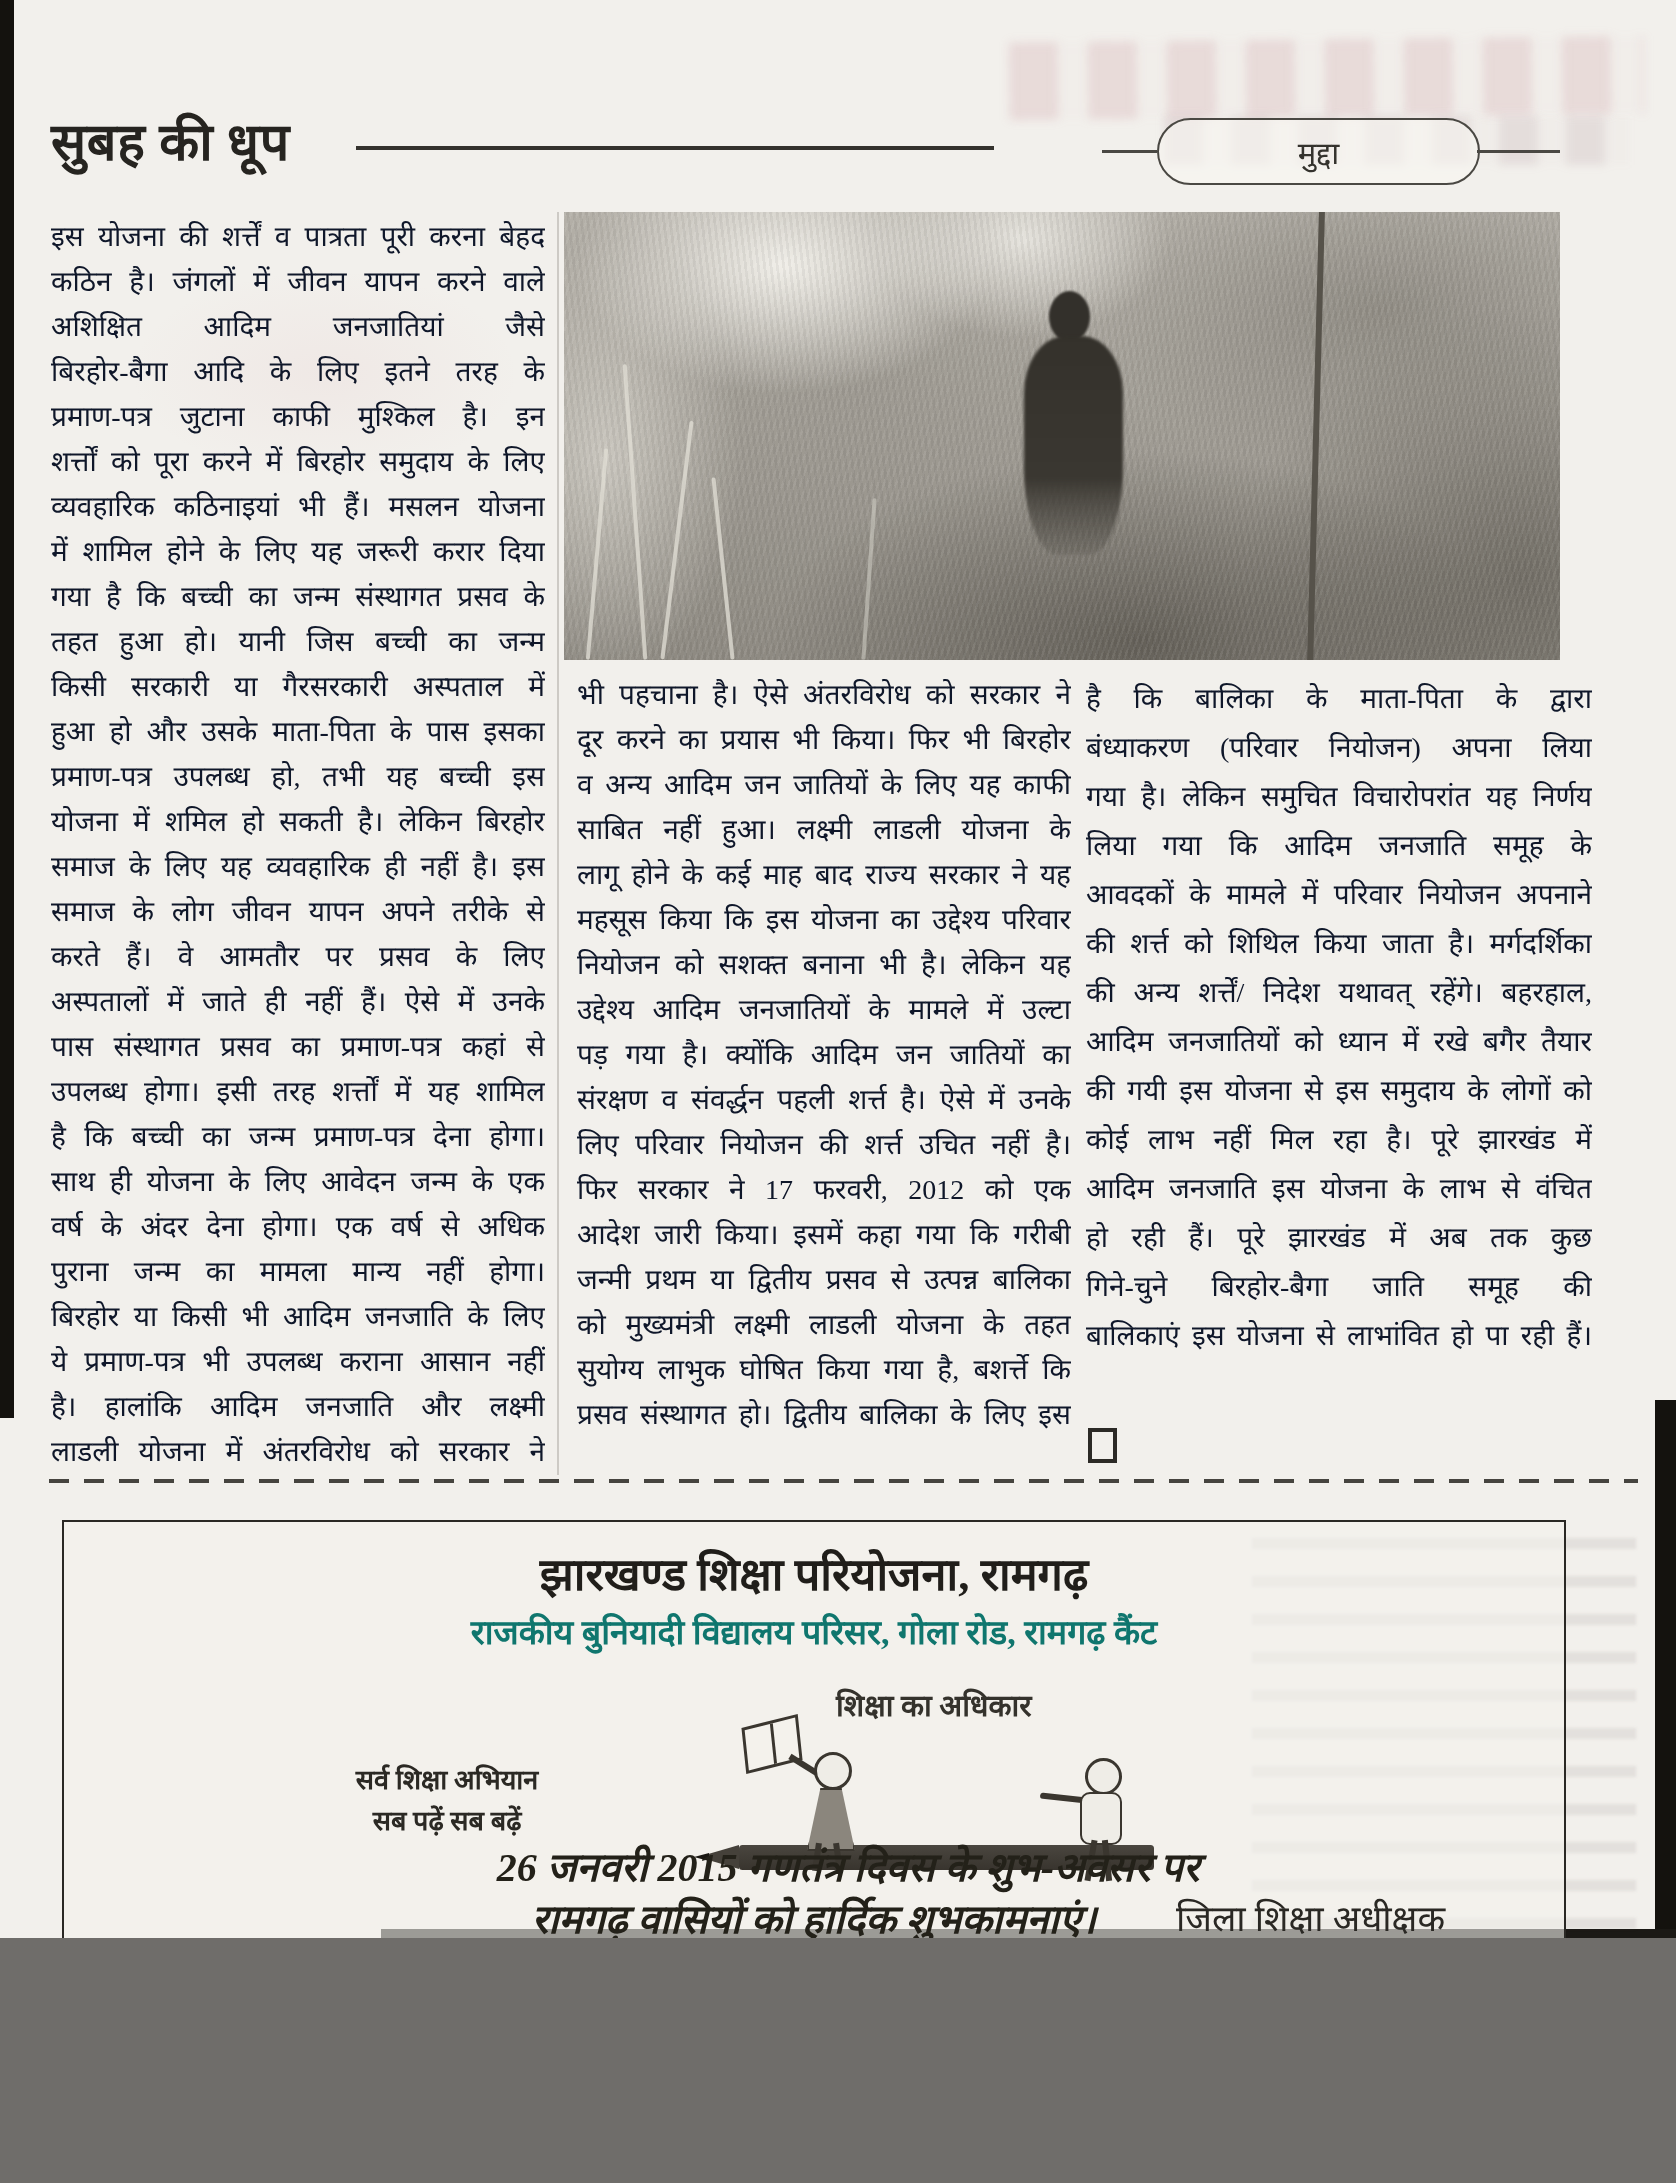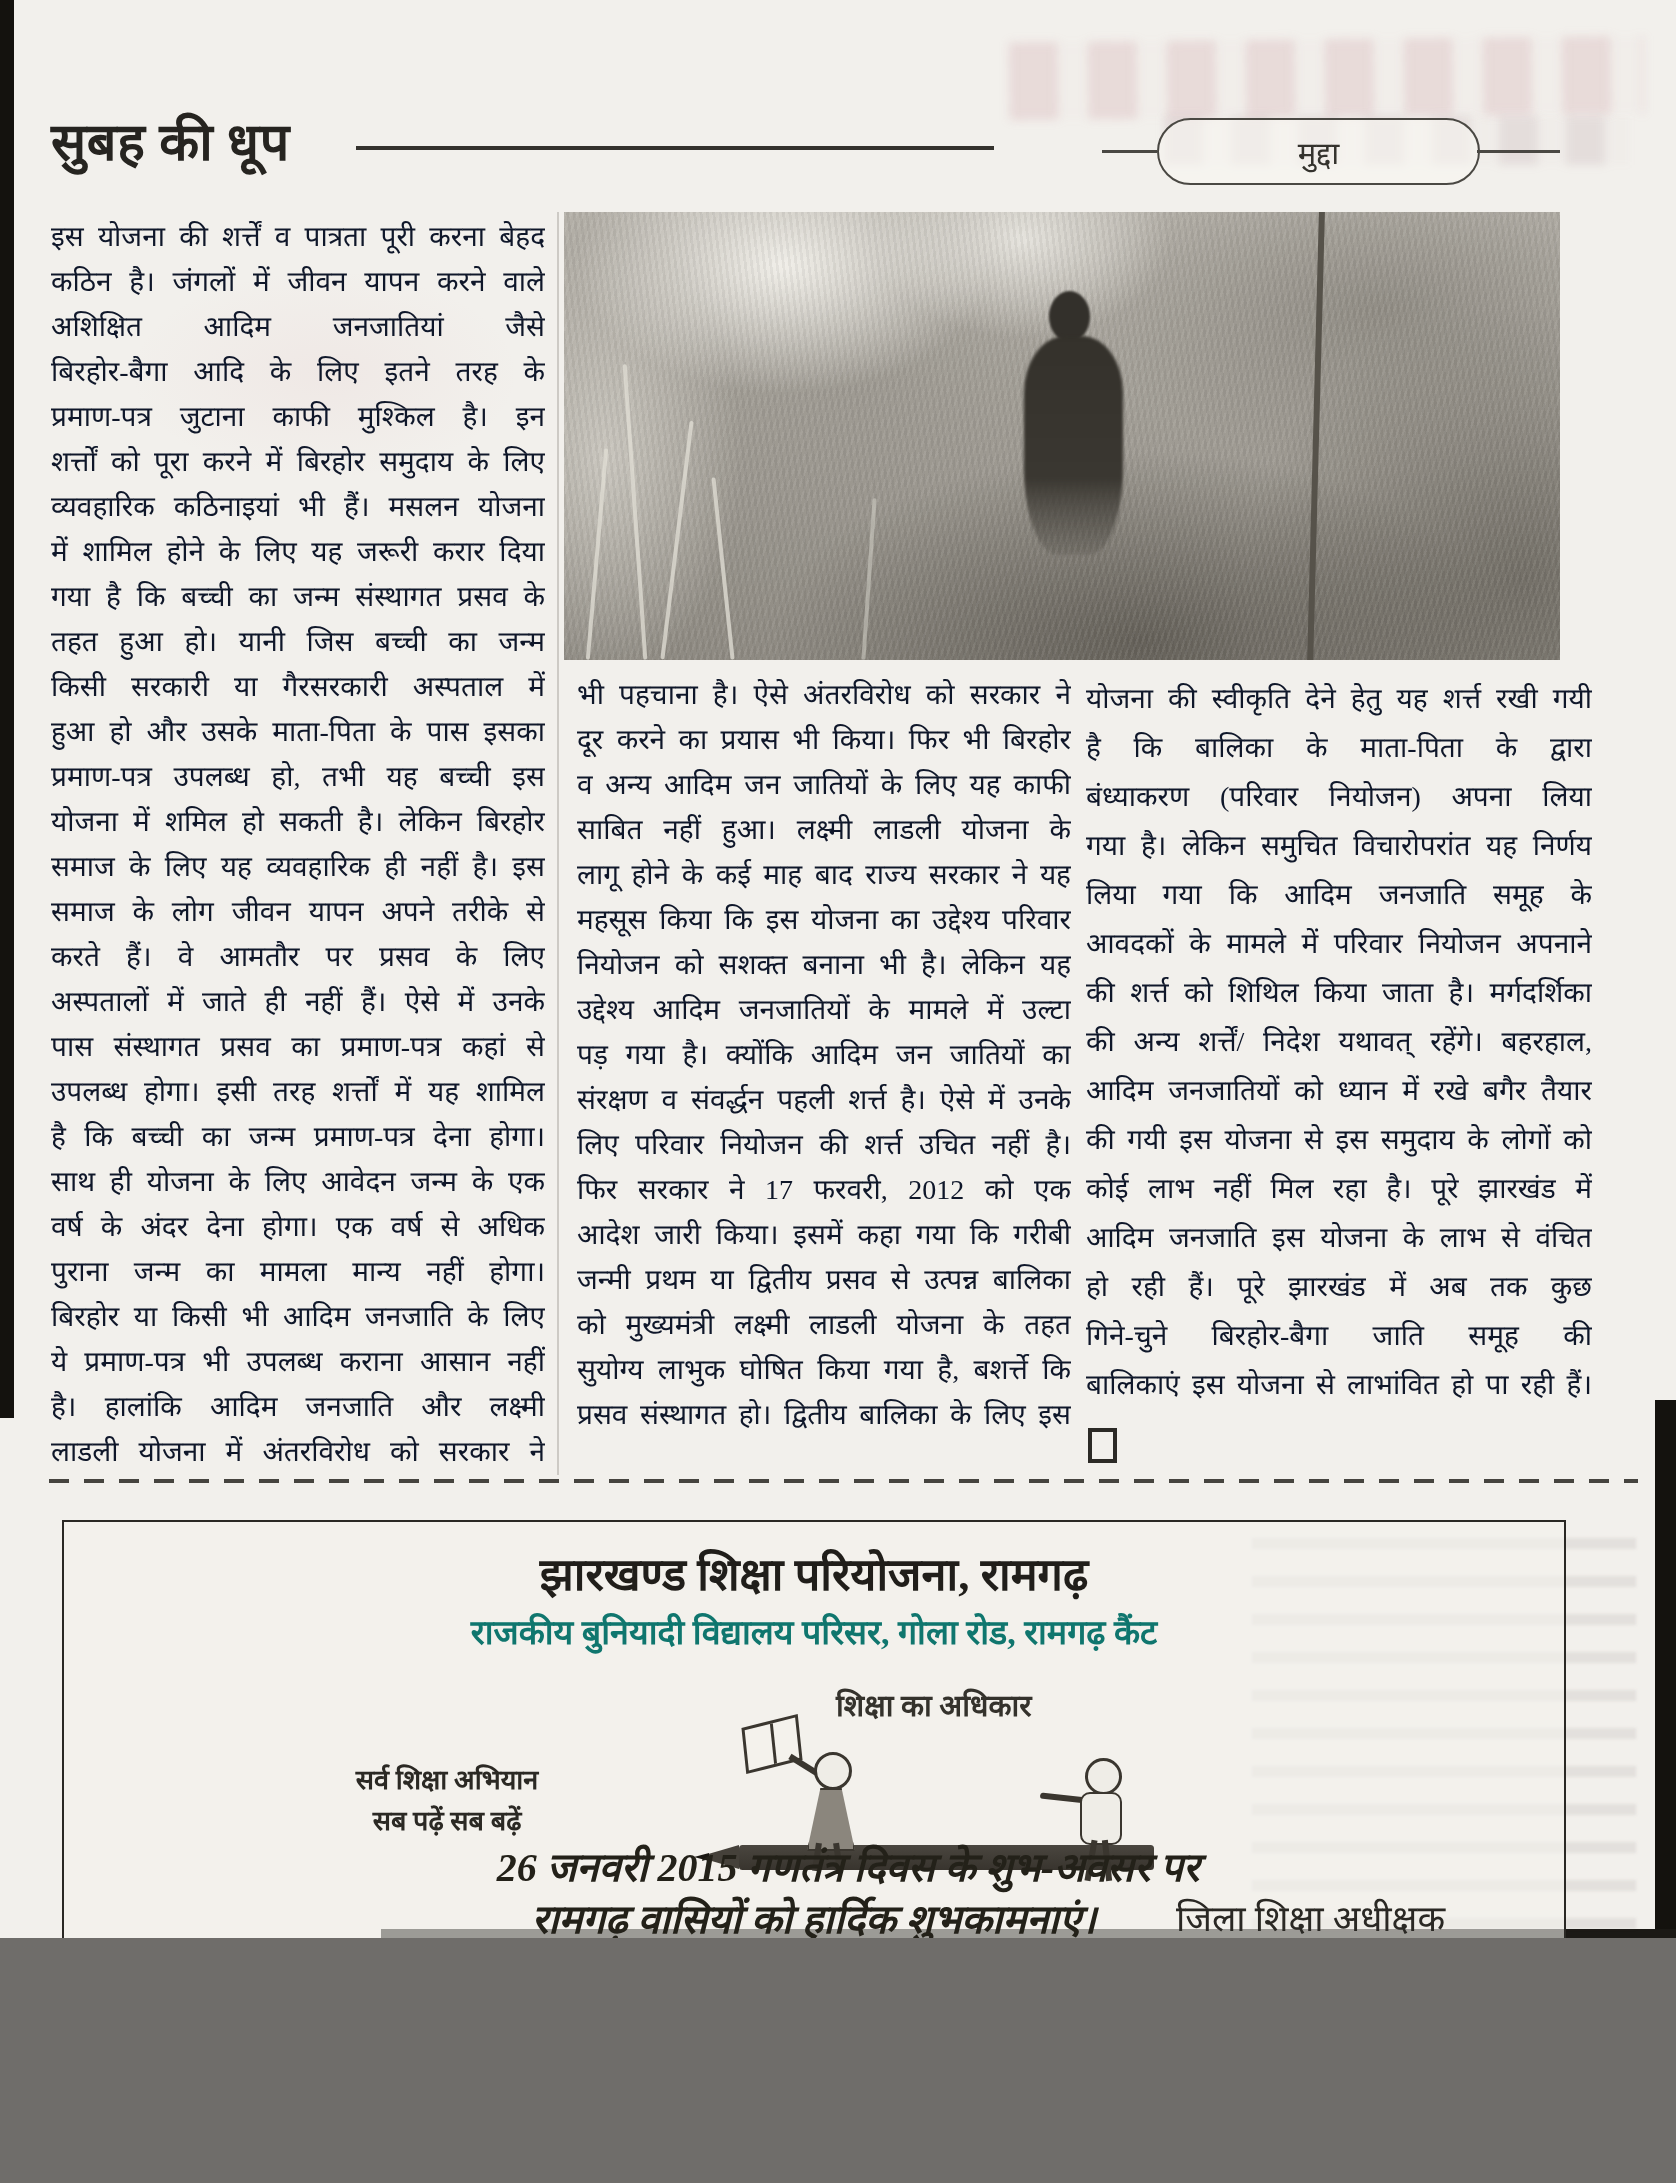--- a/index.html
+++ b/index.html
@@ -180,21 +180,20 @@
       <div class="tline">संरक्षण व संवर्द्धन पहली शर्त्त है। ऐसे में उनके</div>
       <div class="tline">लिए परिवार नियोजन की शर्त्त उचित नहीं है।</div>
       <div class="tline">फिर सरकार ने 17 फरवरी, 2012 को एक</div>
       <div class="tline">आदेश जारी किया। इसमें कहा गया कि गरीबी</div>
       <div class="tline">जन्मी प्रथम या द्वितीय प्रसव से उत्पन्न बालिका</div>
       <div class="tline">को मुख्यमंत्री लक्ष्मी लाडली योजना के तहत</div>
       <div class="tline">सुयोग्य लाभुक घोषित किया गया है, बशर्त्ते कि</div>
       <div class="tline">प्रसव संस्थागत हो। द्वितीय बालिका के लिए इस</div>
     </div>
   <div class="textcol col3">
-      <div class="tline">योजना की स्वीकृति देने हेतु यह शर्त्त रखी गयी</div>
       <div class="tline">है कि बालिका के माता-पिता के द्वारा</div>
       <div class="tline">बंध्याकरण (परिवार नियोजन) अपना लिया</div>
       <div class="tline">गया है। लेकिन समुचित विचारोपरांत यह निर्णय</div>
       <div class="tline">लिया गया कि आदिम जनजाति समूह के</div>
       <div class="tline">आवदकों के मामले में परिवार नियोजन अपनाने</div>
       <div class="tline">की शर्त्त को शिथिल किया जाता है। मर्गदर्शिका</div>
       <div class="tline">की अन्य शर्त्तें/ निदेश यथावत् रहेंगे। बहरहाल,</div>
       <div class="tline">आदिम जनजातियों को ध्यान में रखे बगैर तैयार</div>
       <div class="tline">की गयी इस योजना से इस समुदाय के लोगों को</div>
       <div class="tline">कोई लाभ नहीं मिल रहा है। पूरे झारखंड में</div>

